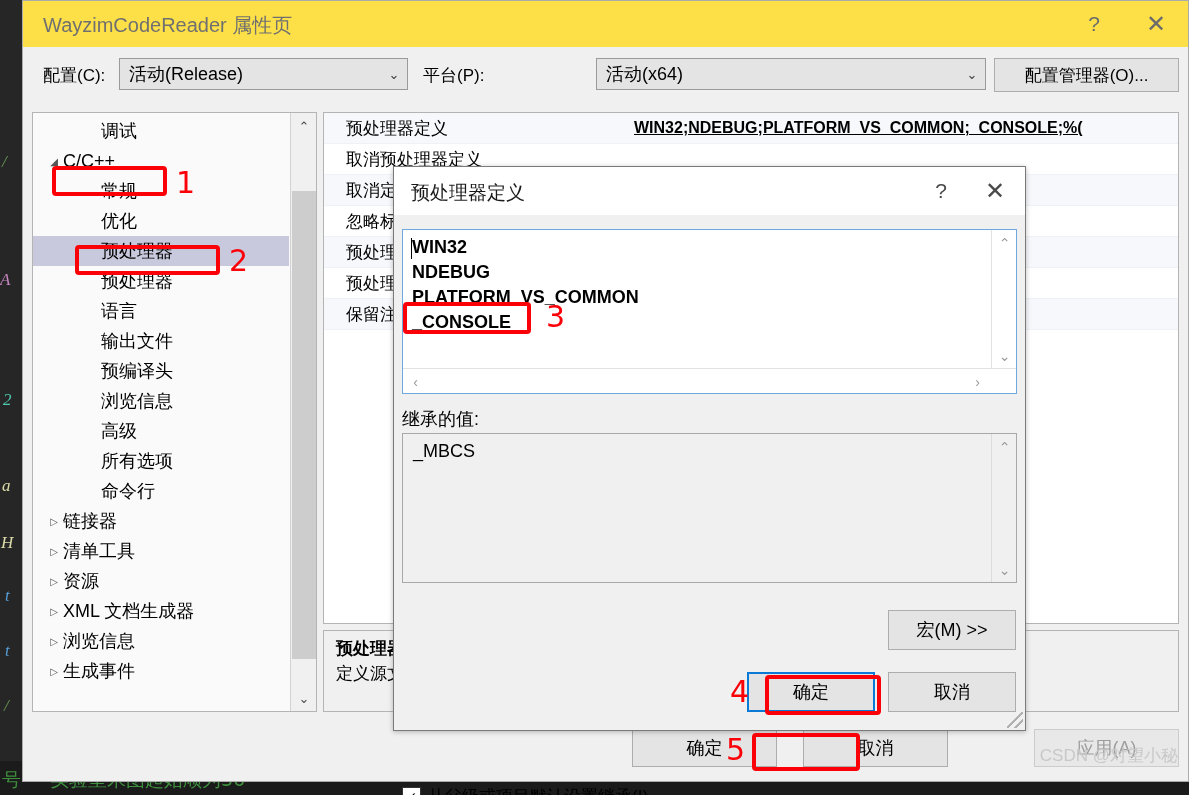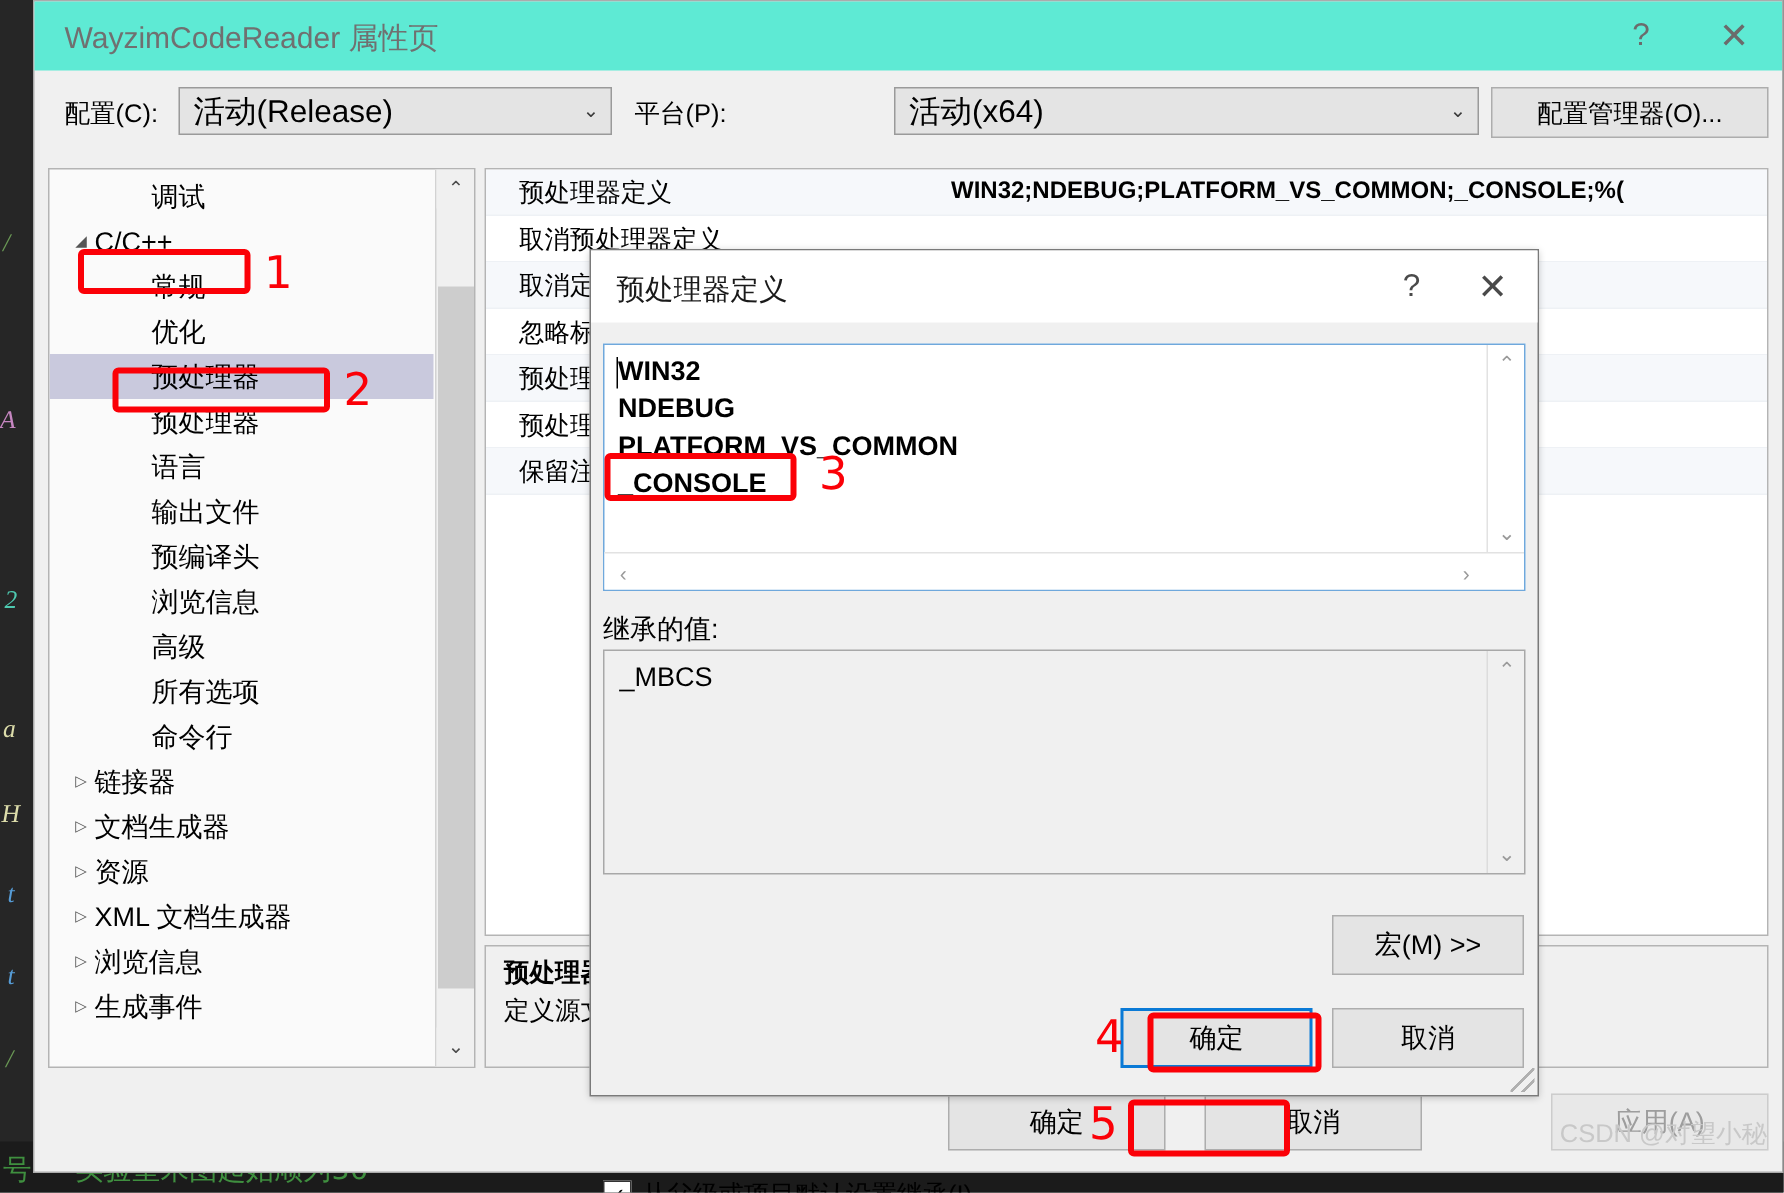--- a/index.html
+++ b/index.html
@@ -32,21 +32,21 @@
   }
 
   
   #prop-window{
     position:absolute;left:22px;top:0;width:1167px;height:782px;
     background:#f0f0f0;
     border:1px solid #ababab;
     box-sizing:border-box;
   }
   #prop-titlebar{
-    height:46px;background:#5eead4;position:relative;
+    height:46px;background:#fde047;position:relative;
   }
   #prop-title{
     position:absolute;left:20px;top:11px;
     font-size:20px;color:#707070;white-space:nowrap;
   }
   .tb-btn{
     position:absolute;top:0;width:46px;height:46px;
     display:flex;align-items:center;justify-content:center;
     color:#6b6b6b;font-size:21px;
   }
@@ -60,21 +60,21 @@
   .cfg-label{
     position:absolute;top:17px;font-size:17px;color:#000;white-space:nowrap;
   }
   .cfg-combo{
     position:absolute;top:11px;height:32px;
     background:#e4e4e4;border:1px solid #9a9a9a;
     box-sizing:border-box;
     display:flex;align-items:center;
   }
   .cfg-combo .cv{
-    padding-left:9px;font-size:21px;color:#000;white-space:nowrap;flex:1;
+    padding-left:9px;font-size:18px;color:#000;white-space:nowrap;flex:1;
     overflow:hidden;
   }
   .cfg-combo .arrow{
     width:26px;text-align:center;color:#3a3a3a;font-size:13px;
   }
   #cfg-mgr-btn{
     position:absolute;right:9px;top:11px;height:34px;min-width:185px;
     background:#e4e4e4;border:1px solid #adadad;box-sizing:border-box;
     display:flex;align-items:center;justify-content:center;
     font-size:17px;color:#000;white-space:nowrap;
@@ -124,21 +124,21 @@
   .grid-row{
     display:flex;height:30px;align-items:center;
     border-bottom:1px solid #eef1f5;
   }
   .grid-row .gname{
     width:310px;padding-left:22px;font-size:17px;color:#000;
     white-space:nowrap;overflow:hidden;box-sizing:border-box;
   }
   .grid-row .gval{
     flex:1;font-size:16px;font-weight:bold;color:#000;
-    white-space:nowrap;overflow:hidden;
+    white-space:nowrap;overflow:hidden;text-decoration:underline;
   }
   .grid-row.alt{background:#f6f8fb;}
 
   
   #desc-panel{
     position:absolute;left:300px;top:629px;right:9px;height:82px;
     background:#f0f0f0;border:1px solid #b4b4b4;box-sizing:border-box;
     padding:6px 12px;
   }
   #desc-title{font-size:17px;font-weight:bold;color:#000;white-space:nowrap;}
@@ -302,21 +302,21 @@
         <div class="tree-item lvl1 sel"><span class="lbl">预处理器</span></div>
         <div class="tree-item lvl1"><span class="lbl">预处理器</span></div>
         <div class="tree-item lvl1"><span class="lbl">语言</span></div>
         <div class="tree-item lvl1"><span class="lbl">输出文件</span></div>
         <div class="tree-item lvl1"><span class="lbl">预编译头</span></div>
         <div class="tree-item lvl1"><span class="lbl">浏览信息</span></div>
         <div class="tree-item lvl1"><span class="lbl">高级</span></div>
         <div class="tree-item lvl1"><span class="lbl">所有选项</span></div>
         <div class="tree-item lvl1"><span class="lbl">命令行</span></div>
         <div class="tree-item lvl0"><span class="tw">▷</span><span class="lbl">链接器</span></div>
-        <div class="tree-item lvl0"><span class="tw">▷</span><span class="lbl">文档生成器</span></div>
+        <div class="tree-item lvl0"><span class="tw">▷</span><span class="lbl">清单工具</span></div>
         <div class="tree-item lvl0"><span class="tw">▷</span><span class="lbl">资源</span></div>
         <div class="tree-item lvl0"><span class="tw">▷</span><span class="lbl">XML 文档生成器</span></div>
         <div class="tree-item lvl0"><span class="tw">▷</span><span class="lbl">浏览信息</span></div>
         <div class="tree-item lvl0"><span class="tw">▷</span><span class="lbl">生成事件</span></div>
       </div>
     <div id="tree-scroll">
       <div class="sb-arrow" id="sb-up">⌃</div>
       <div id="sb-thumb"></div>
       <div class="sb-arrow" id="sb-down">⌄</div>
     </div>

